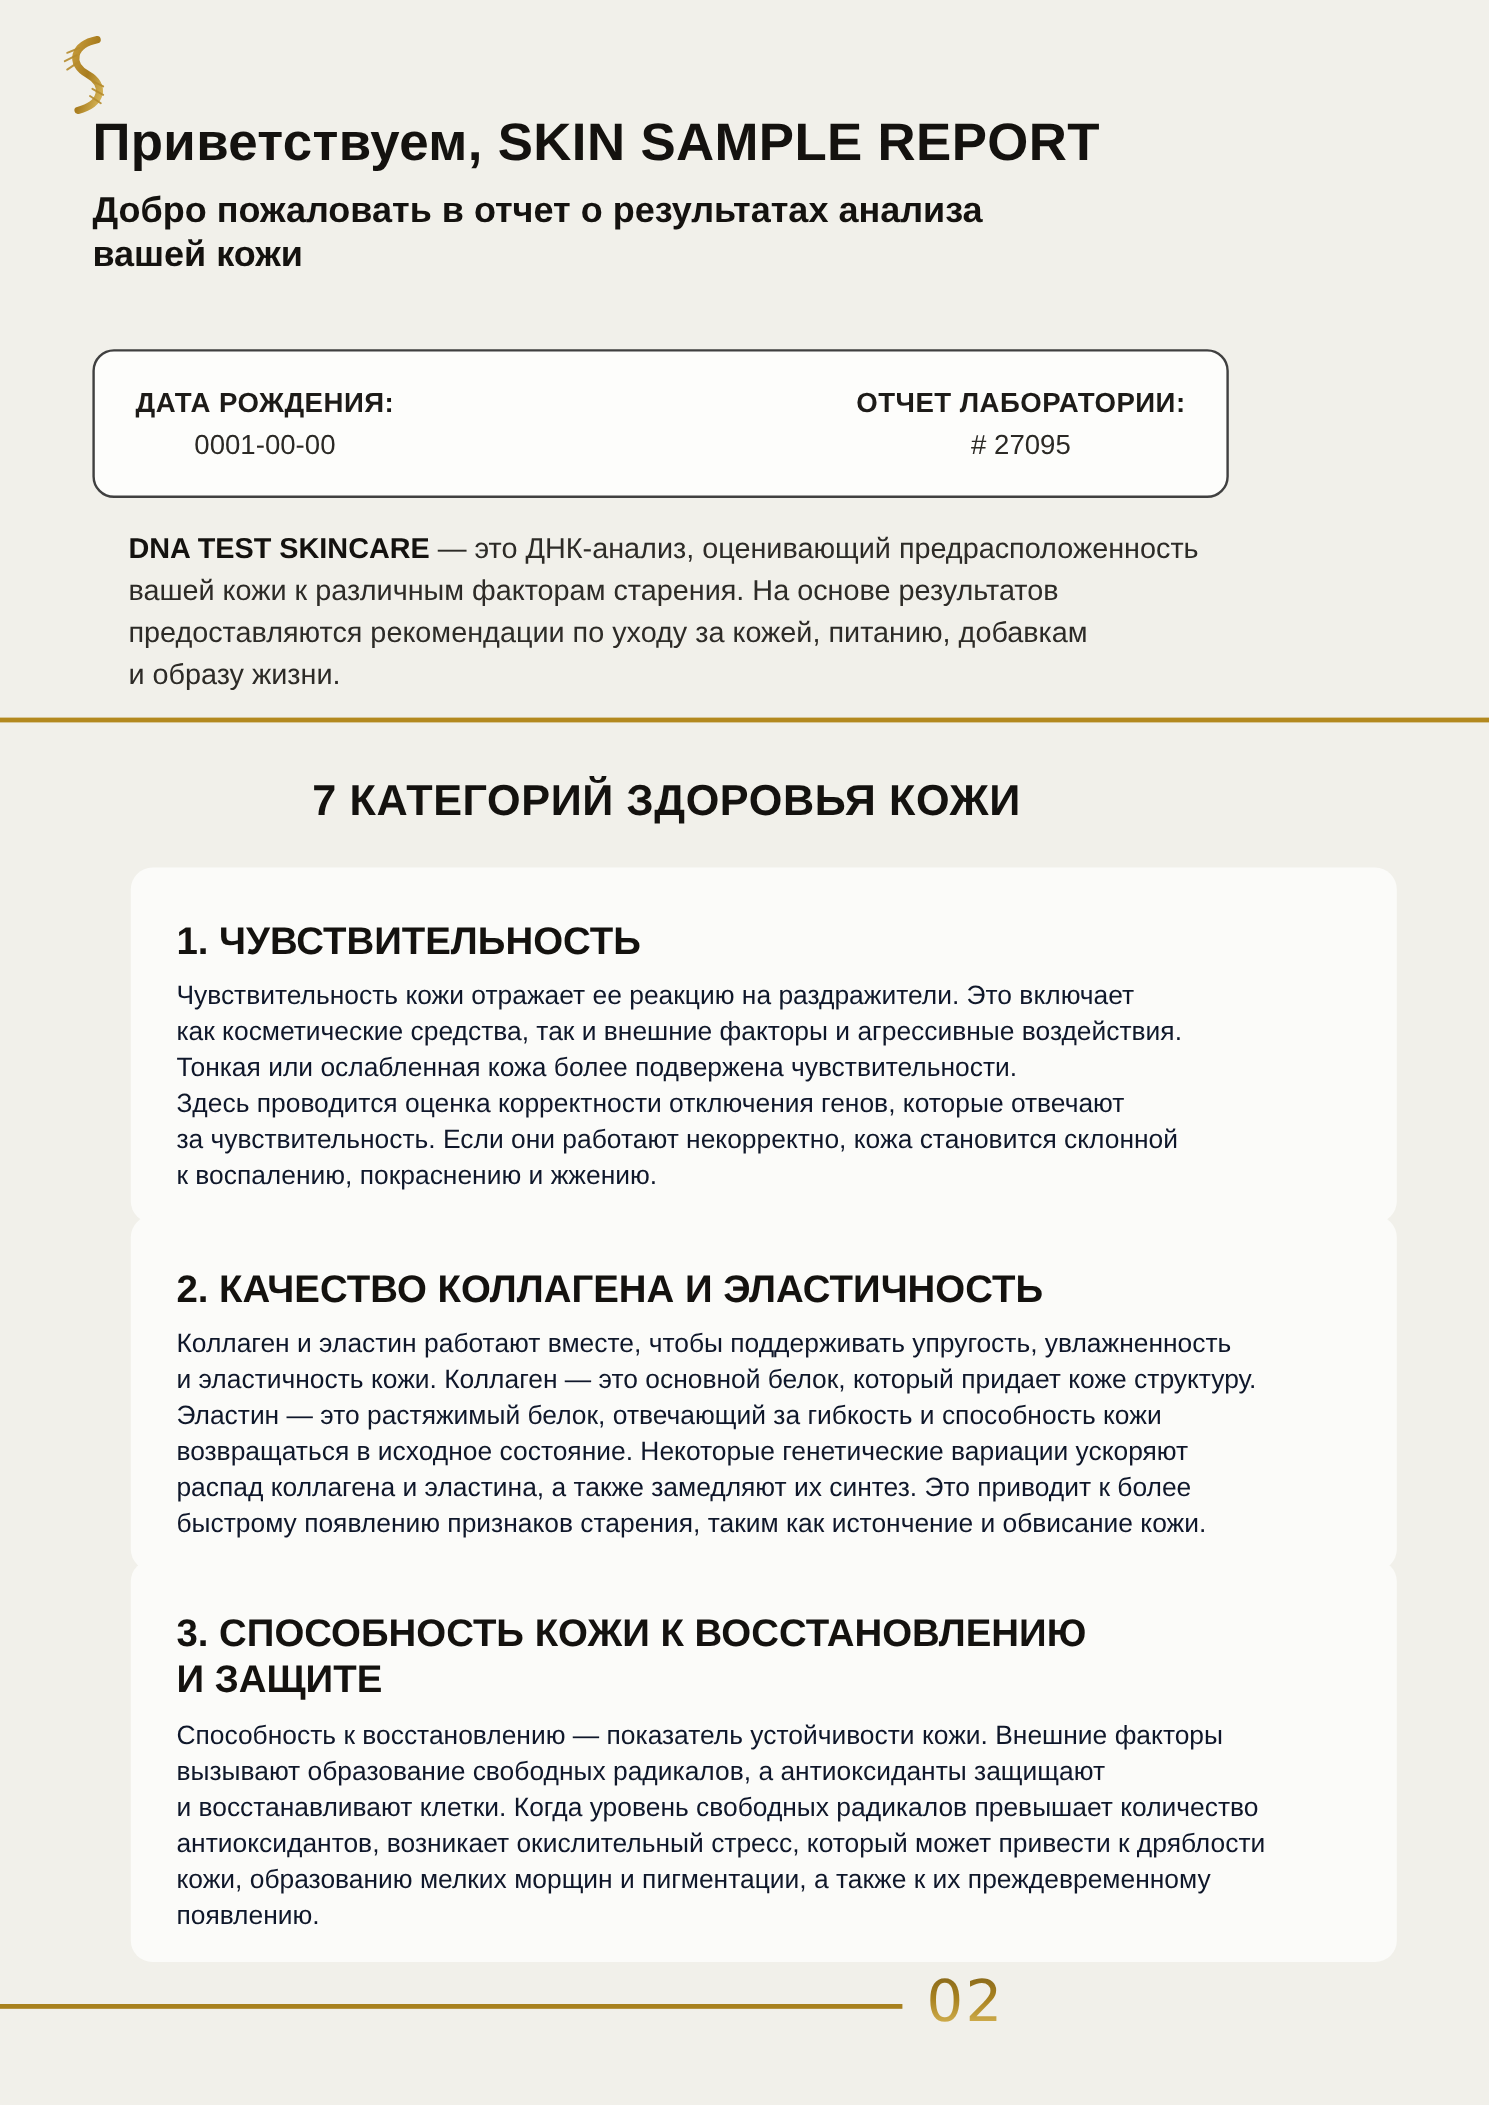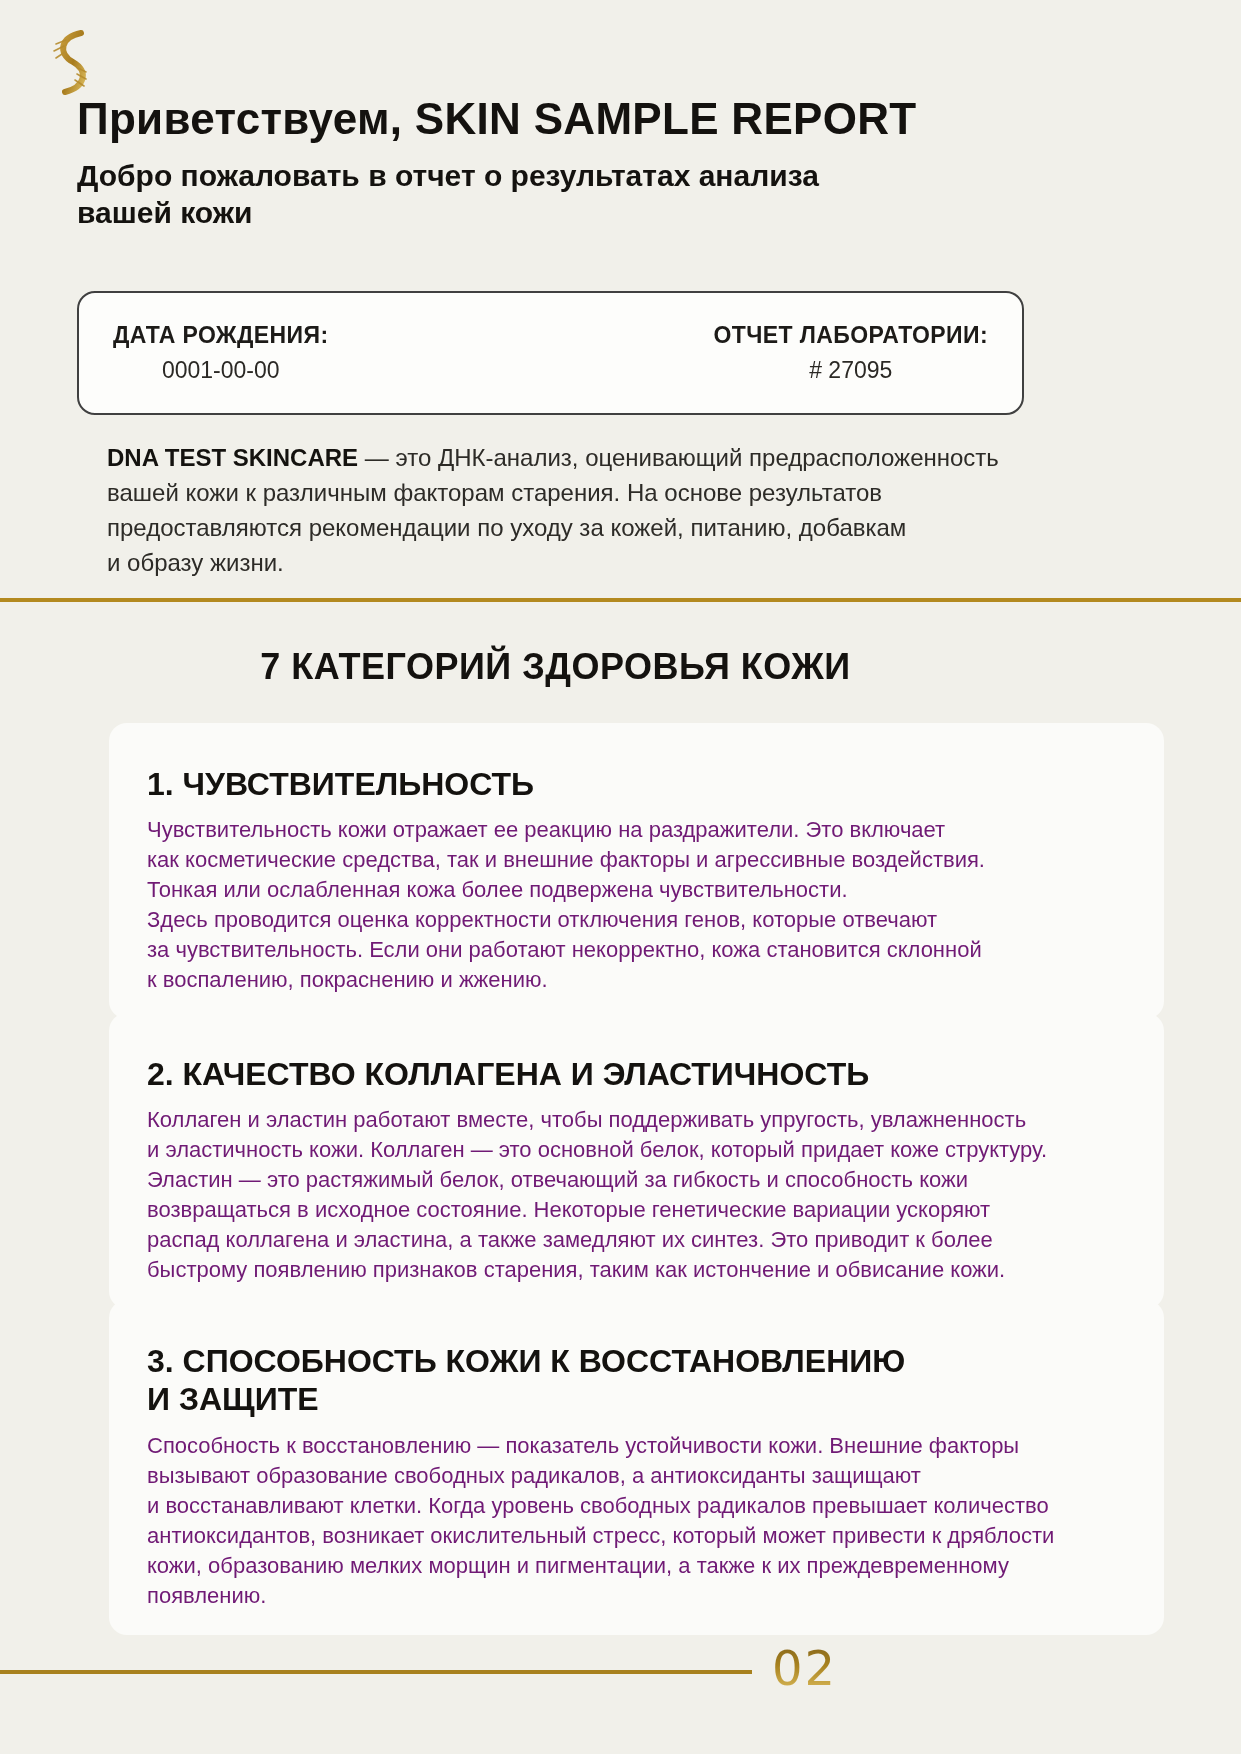--- a/index.html
+++ b/index.html
@@ -75,21 +75,21 @@
     margin-left:16px;
   }
   .card-1{top:723px;}
   .card-2{top:1013px;}
   .card-3{top:1300px;}
   .card-heading{
     font-size:32px;font-weight:800;color:#14120f;
     line-height:1.2;margin:0 0 12px 0;
   }
   .card-body{
-    font-size:22px;line-height:30px;color:#701a75;margin:0;
+    font-size:22px;line-height:30px;color:#0f172a;margin:0;
   }
 
   
   .footer-line{
     position:absolute;left:0;top:1670px;width:752px;height:4px;
     background:#a8811e;
   }
   .page-number{
     position:absolute;left:772px;top:1640px;
     font-size:48px;font-weight:400;letter-spacing:2px;

